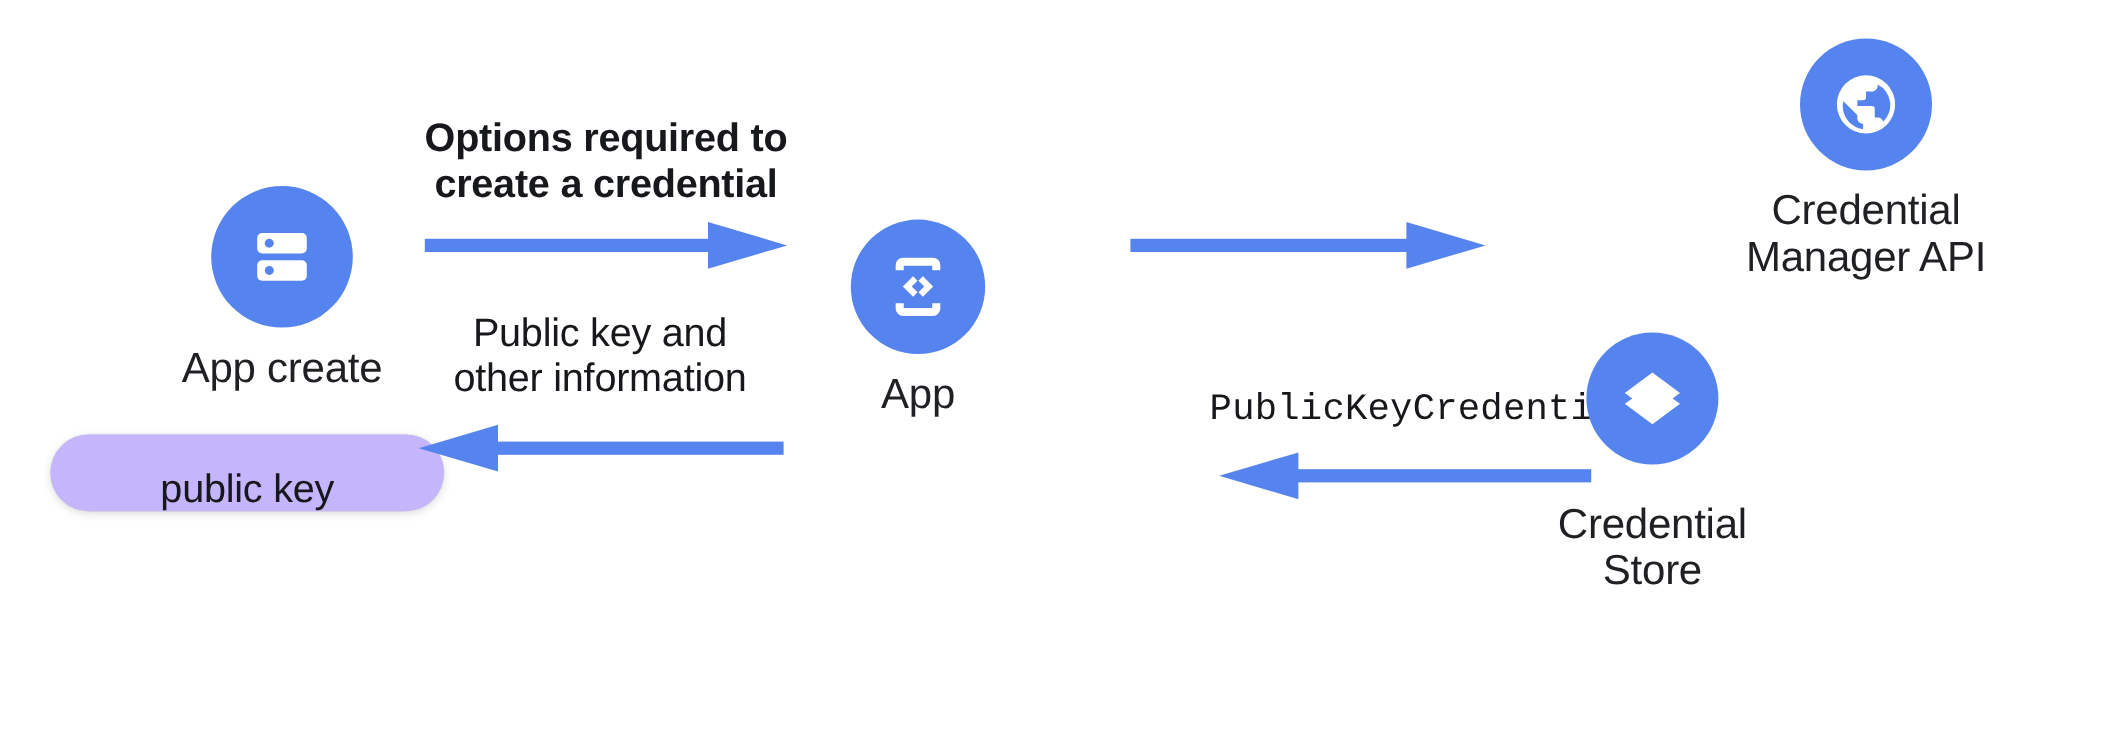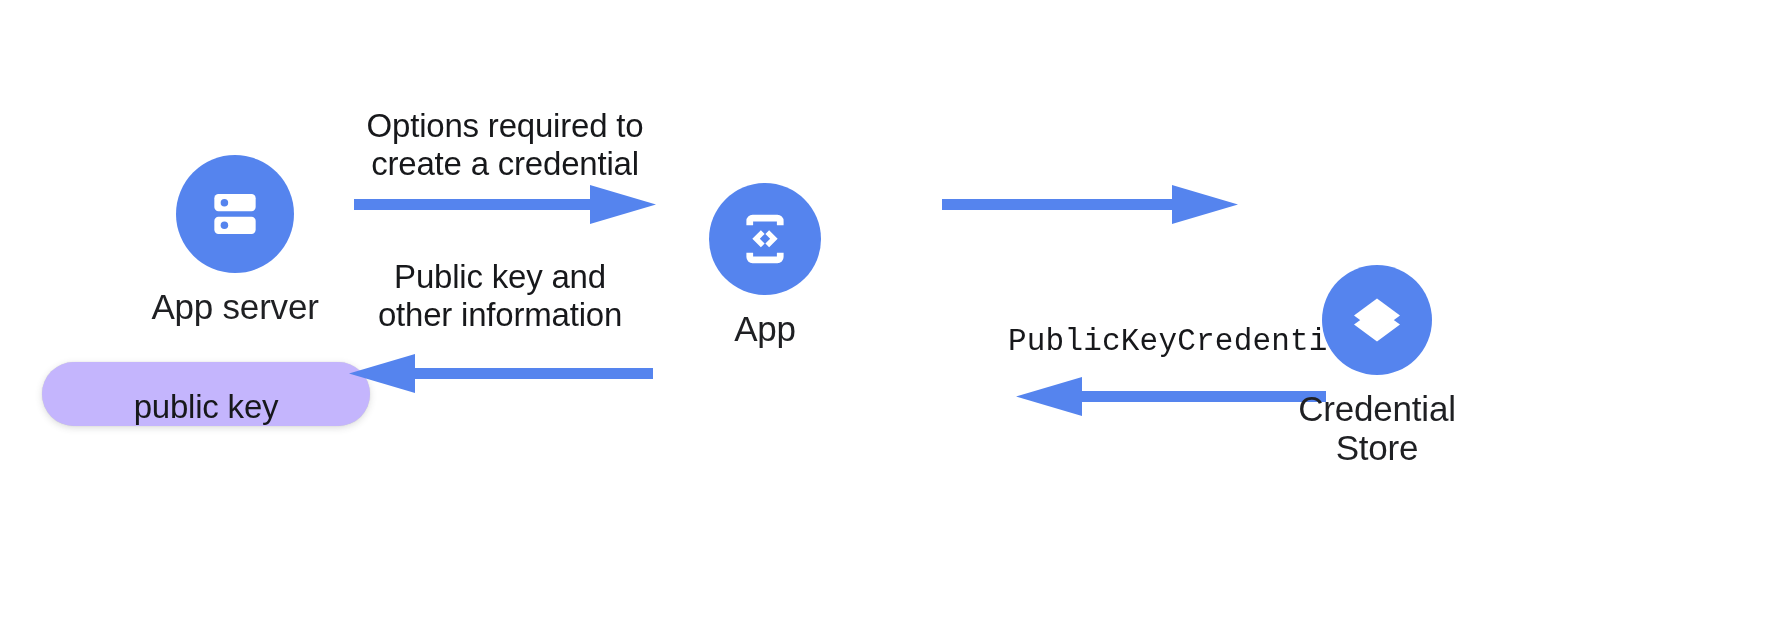--- a/index.html
+++ b/index.html
@@ -94,29 +94,29 @@
 
   <div class="node" style="left:130px; top:155px; width:210px;">
     <div class="circle" style="width:118px; height:118px;">
       <svg class="icon-svg" width="62" height="62" viewBox="0 0 24 24" aria-hidden="true">
         <rect x="4" y="4.3" width="16" height="6.6" rx="1.6" fill="#ffffff"></rect>
         <rect x="4" y="13.1" width="16" height="6.6" rx="1.6" fill="#ffffff"></rect>
         <circle cx="7.9" cy="7.6" r="1.45" fill="#5584ee"></circle>
         <circle cx="7.9" cy="16.4" r="1.45" fill="#5584ee"></circle>
       </svg>
     </div>
-    <div class="node-label">App server</div>
+    <div class="node-label">App create</div>
   </div>
 
   <div class="chip" style="left:42px; top:362px; width:328px; height:64px;">
     <span>public key</span>
   </div>
 
   <div class="flow" style="left:350px; top:95px; width:310px; height:125px;">
-    <div class="flow-caption" style="top:12px;">Options required to
+    <div class="flow-caption" style="top:1px;font-weight:bold;">Options required to
 create a credential</div>
     <svg class="arrow-svg" style="top:88px;" width="310" height="42" viewBox="0 0 310 42">
       <rect x="4" y="16" width="248" height="11" fill="#5584ee"></rect>
       <polygon points="240,2 306,21.5 240,41" fill="#5584ee"></polygon>
     </svg>
   </div>
 
   <div class="flow" style="left:345px; top:258px; width:310px; height:130px;">
     <div class="flow-caption" style="top:0;">Public key and
 other information</div>
@@ -146,22 +146,31 @@
   </div>
 
   <div class="flow" style="left:1008px; top:324px; width:320px; height:90px;">
     <div class="flow-caption mono" style="top:0;">PublicKeyCredential</div>
     <svg class="arrow-svg" style="top:51px;" width="320" height="42" viewBox="0 0 320 42">
       <rect x="62" y="16" width="256" height="11" fill="#5584ee"></rect>
       <polygon points="74,2 8,21.5 74,41" fill="#5584ee"></polygon>
     </svg>
   </div>
 
+  <div class="node" style="left:1385px; top:32px; width:340px;">
+    <div class="circle" style="width:110px; height:110px;">
+      <svg class="icon-svg" width="62" height="62" viewBox="0 0 24 24" aria-hidden="true">
+        <path d="M12 2.6a9.4 9.4 0 1 0 0 18.8 9.4 9.4 0 0 0 0-18.8zm-.93 17.4a7.5 7.5 0 0 1-6.57-7.4c0-.57.07-1.12.19-1.65l4.5 4.5v.93c0 1.03.84 1.87 1.88 1.87v1.75zm6.47-2.38a1.86 1.86 0 0 0-1.79-1.37h-.93v-2.8a.94.94 0 0 0-.94-.94H9.2v-1.87h1.87a.94.94 0 0 0 .94-.94V7.83h1.87c1.04 0 1.88-.84 1.88-1.87v-.39a7.48 7.48 0 0 1 1.78 12.05z" fill="#ffffff"></path>
+      </svg>
+    </div>
+    <div class="node-label">Credential
+Manager API</div>
+  </div>
 
-  <div class="node" style="left:1262px; top:265px; width:230px;">
+  <div class="node" style="left:1262px; top:277px; width:230px;gap:16px;">
     <div class="circle" style="width:110px; height:110px;">
       <svg class="icon-svg" width="60" height="60" viewBox="0 0 24 24" aria-hidden="true">
         <polygon points="12,3.4 21.2,10.2 12,17 2.8,10.2" fill="#ffffff"></polygon>
         <polygon points="12,20.6 2.8,13.8 5.6,11.75 12,16.45 18.4,11.75 21.2,13.8" fill="#ffffff"></polygon>
       </svg>
     </div>
     <div class="node-label">Credential Store</div>
   </div>
 
 

